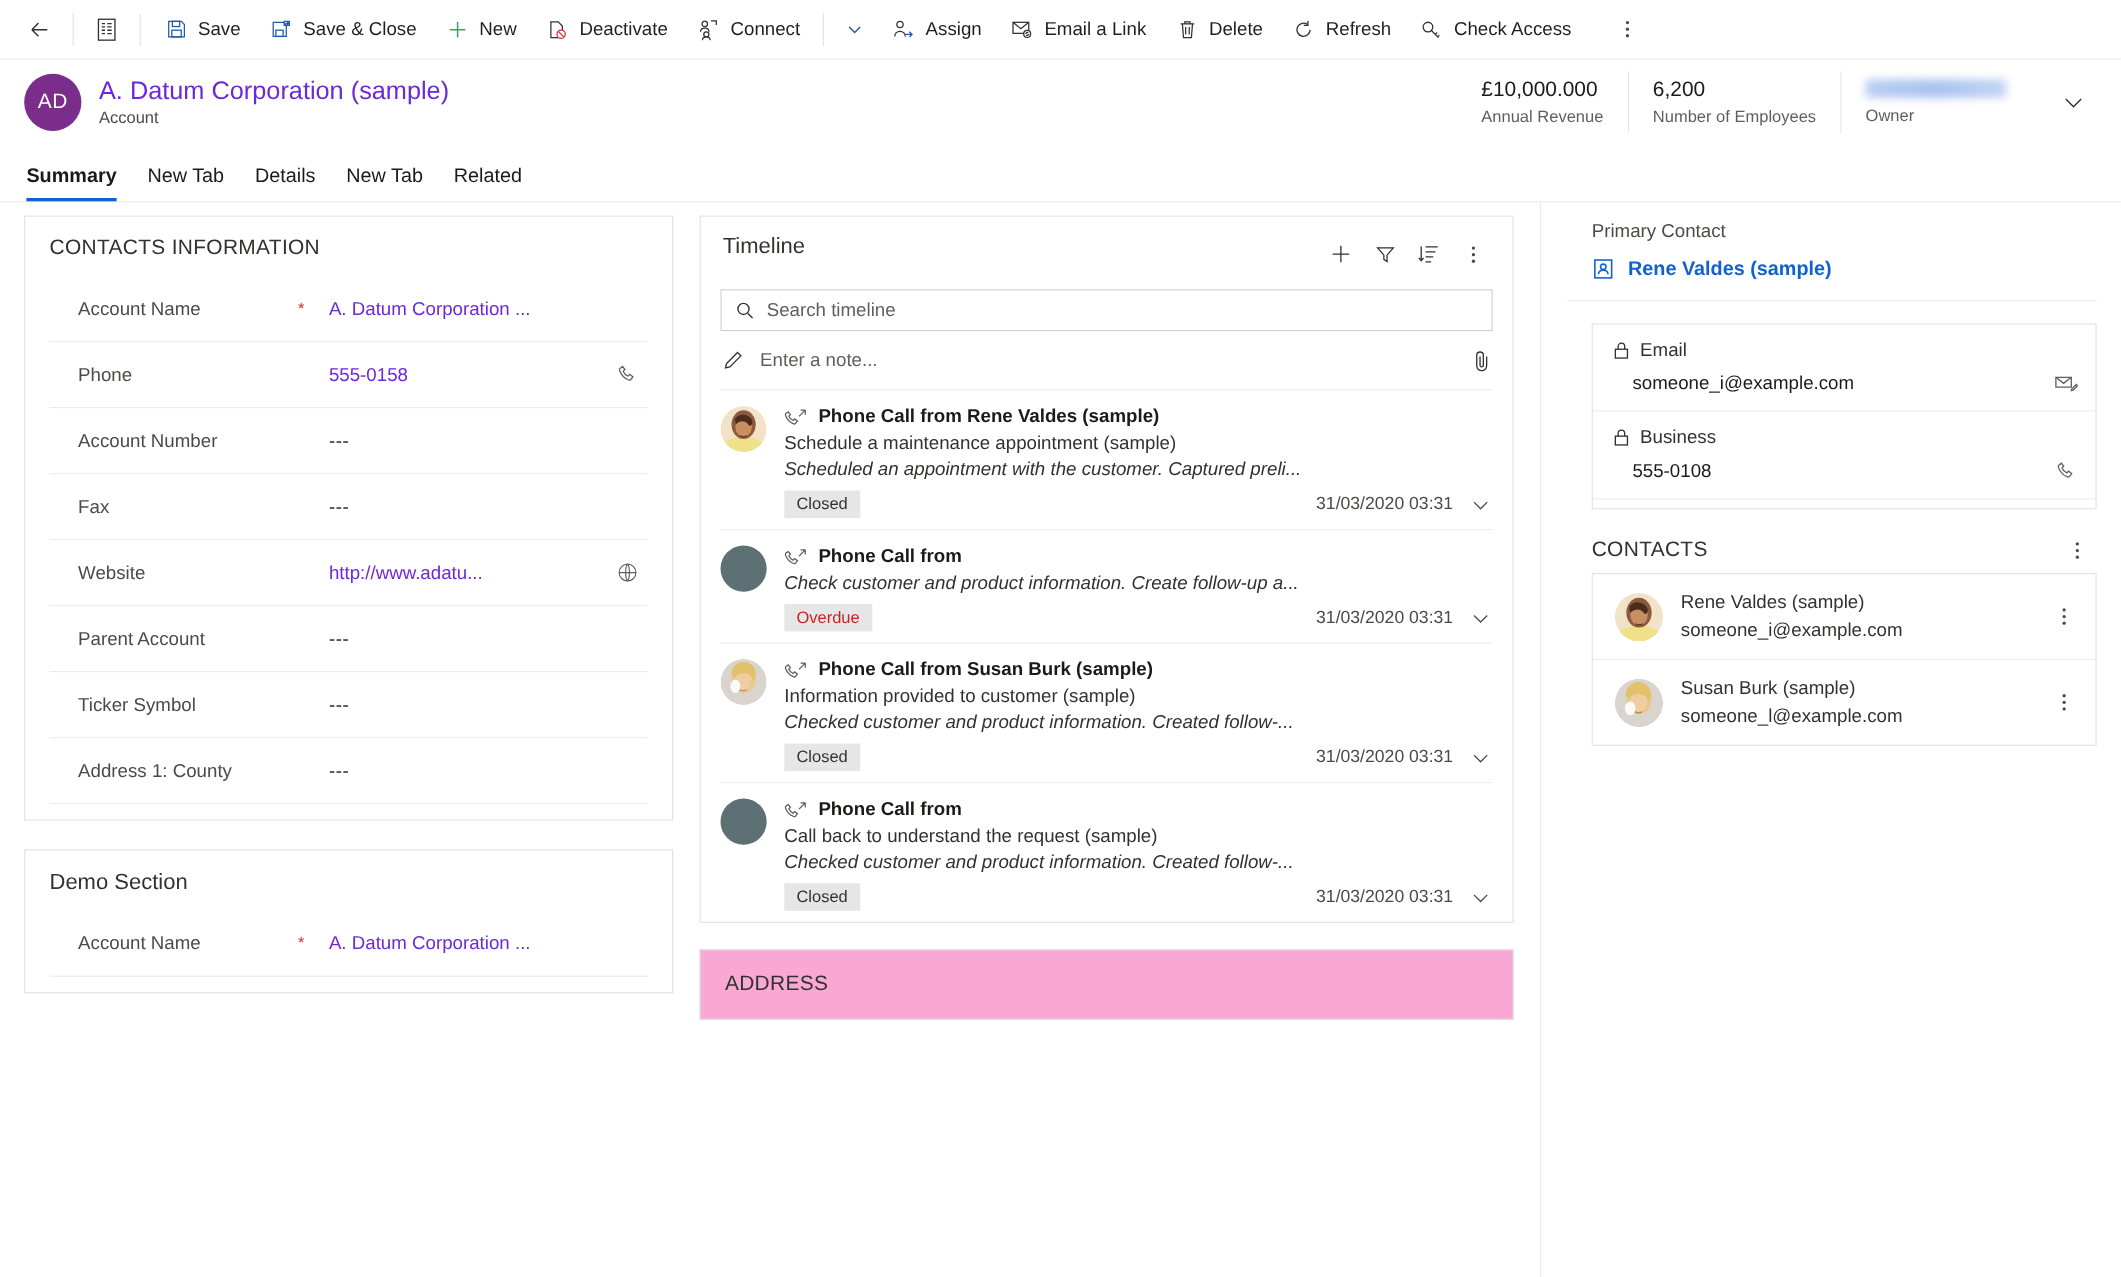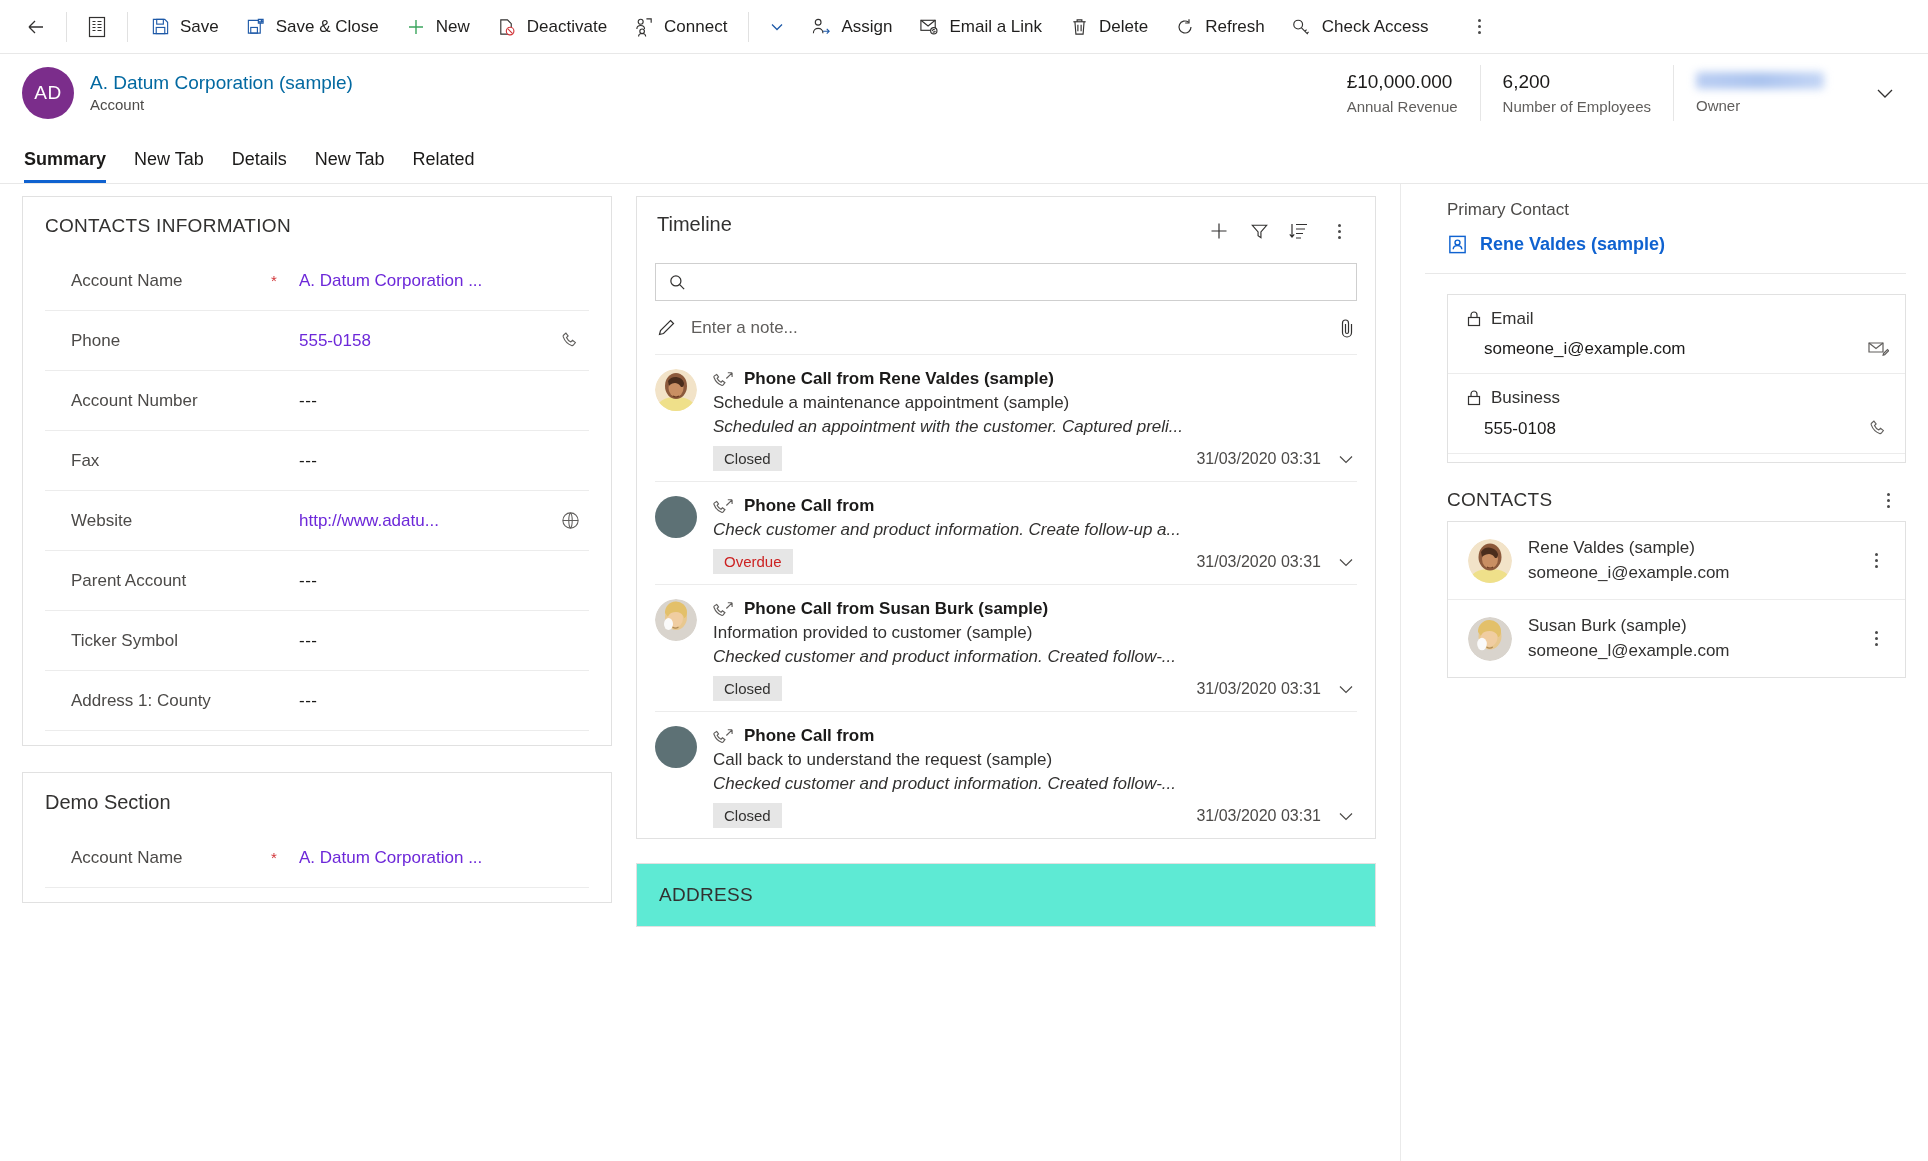--- a/index.html
+++ b/index.html
@@ -54,21 +54,21 @@
   }
   .hdr-left { display: flex; align-items: center; gap: 16px; flex: 1; min-width: 0; }
   .avatar-lg {
     width: 52px; height: 52px; border-radius: 50%;
     background: #7b2d8b;
     color: #fff; font-size: 19px; letter-spacing: .5px;
     display: flex; align-items: center; justify-content: center;
     flex: 0 0 auto;
   }
   .hdr-titles { display: flex; flex-direction: column; gap: 3px; }
-  .hdr-title { font-size: 19px; color: #0369a1; line-height: 1.1; }
+  .hdr-title { font-size: 23px; color: #6d28d9; line-height: 1.1; }
   .hdr-sub { font-size: 15px; color: #4c4a48; }
 
   .hdr-right { display: flex; align-items: stretch; height: 56px; }
   .hdr-stat {
     display: flex; flex-direction: column; justify-content: center;
     padding: 0 22px;
     border-left: 1px solid #e6e6e6;
     min-width: 120px;
   }
   .hdr-stat:first-child { border-left: none; }
@@ -203,21 +203,21 @@
   }
   .tl-row-foot { display: flex; align-items: center; margin-top: 9px; }
   .badge {
     background: #e6e6e6; color: #323130;
     font-size: 15px; padding: 4px 11px;
   }
   .badge.overdue { color: #cc2222; }
   .tl-when { margin-left: auto; font-size: 16px; color: #4c4a48; display: flex; align-items: center; gap: 14px; }
 
   .addr-card {
-    border: 1px solid #e1e1e1; background: #5eead4;
+    border: 1px solid #e1e1e1; background: #f9a8d4;
     margin-top: 24px; padding: 20px 22px;
   }
   .addr-card h3 { font-size: 19px; font-weight: normal; color: #323130; letter-spacing: .3px; }
 
   
   .rp-label { font-size: 17px; color: #4c4a48; padding: 4px 0 0 22px; }
   .rp-primary {
     display: flex; align-items: center; gap: 12px;
     padding: 14px 0 18px 22px;
     border-bottom: 1px solid #e8e8e8;
@@ -554,20 +554,21 @@
         </div>
       </div>
 
       <div class="tl-search">
         <span>
           <svg width="19" height="19" viewBox="0 0 20 20" fill="none" stroke="#323130" stroke-width="1.3">
             <circle cx="8.3" cy="8.3" r="5.3"></circle>
               <path d="M12.3 12.3L17 17"></path>
           </svg>
         </span>
+        <input type="text" placeholder="Search timeline" style="">
       </div>
 
       <div class="tl-note">
         <span>
           <svg width="22" height="22" viewBox="0 0 22 22" fill="none" stroke="#323130" stroke-width="1.2">
             <path d="M15.5 3.5l3 3-10 10-4 1 1-4z"></path>
           </svg>
         </span>
         <input type="text" placeholder="Enter a note..." style="">
         <span>

